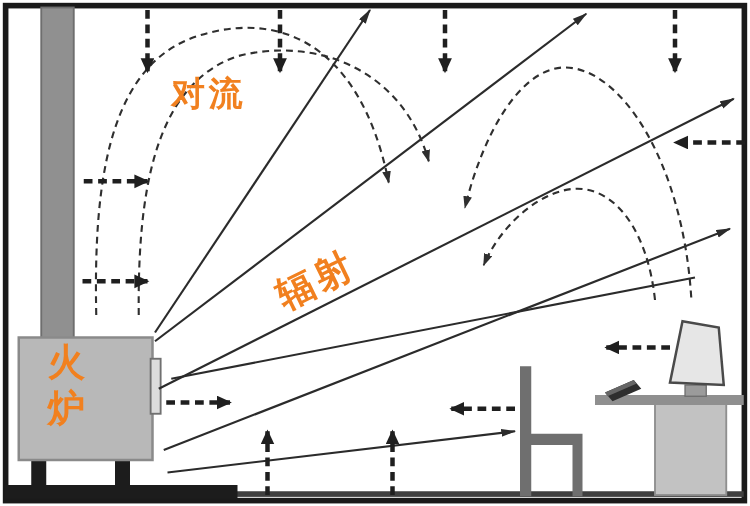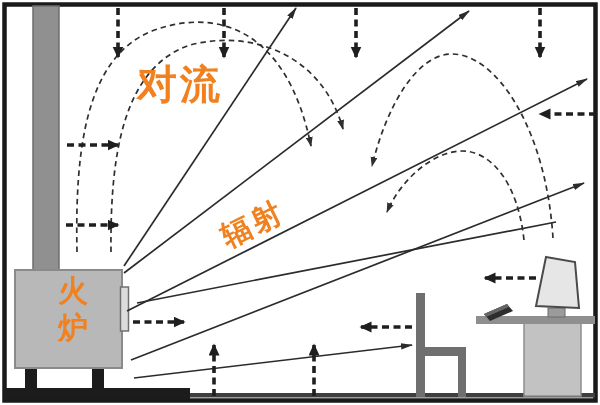--- a/index.html
+++ b/index.html
@@ -13,32 +13,32 @@
   #diagram-svg{position:absolute;left:0;top:0;}
   .lbl{
     position:absolute;
     font-weight:bold;
     color:#f1801f;
     user-select:none;
     white-space:nowrap;
   }
   #convection-label{
     left:137px;top:57px;
-    font-size:40px;letter-spacing:3px;
+    font-size:27px;letter-spacing:3px;
   }
   #radiation-label{
     left:220px;top:204px;
     font-size:30px;letter-spacing:3px;
     transform:rotate(-26deg);
     transform-origin:center center;
   }
   #stove-label{
     left:38px;top:273px;width:50px;
     font-size:30px;line-height:1.22;
-    text-align:right;
+    text-align:left;
     white-space:normal;
     word-break:break-all;
   }
 </style>
 </head>
 <body>
 
 <div id="stage">
 
   <svg id="diagram-svg" width="600" height="405" viewBox="0 0 600 405" xmlns="http://www.w3.org/2000/svg">

